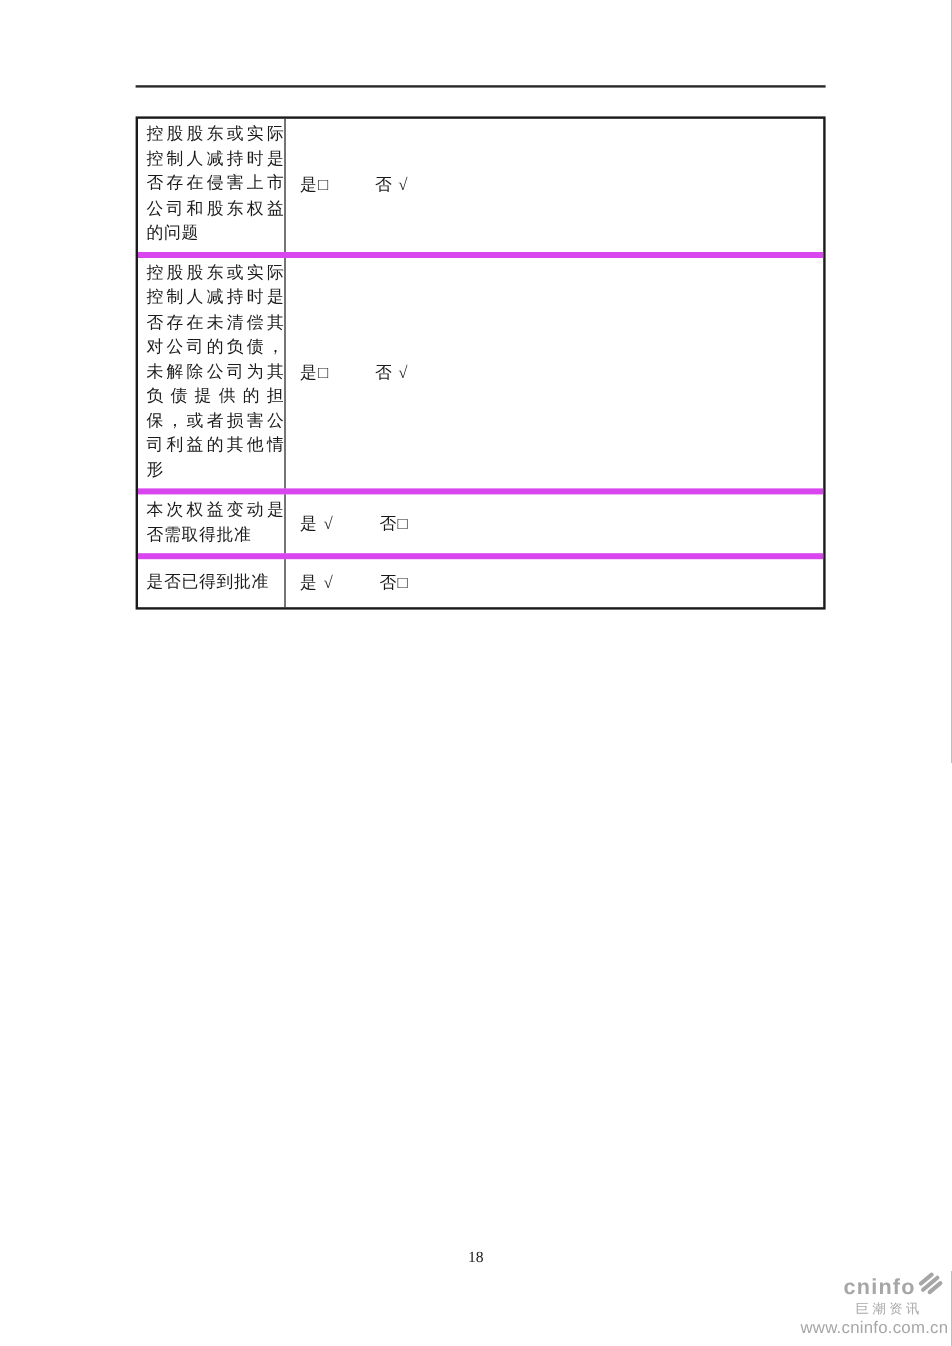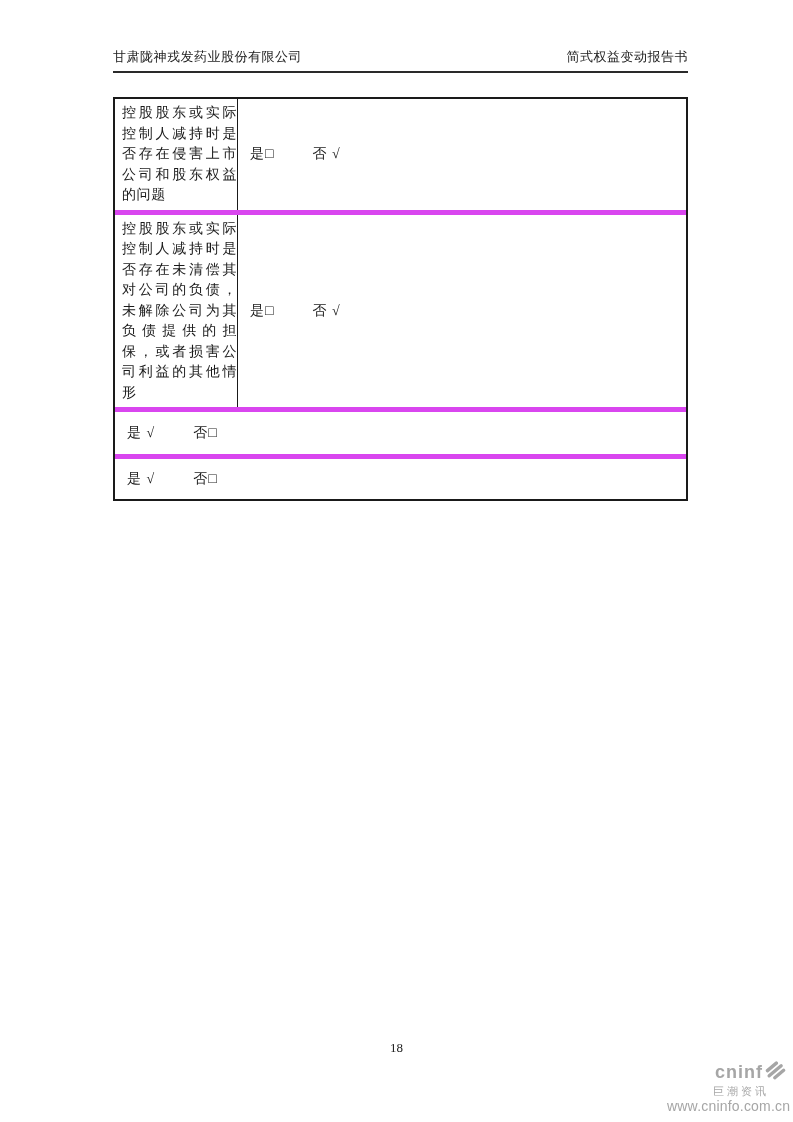--- a/index.html
+++ b/index.html
@@ -113,24 +113,20 @@
     font-size: 14px;
     letter-spacing: 0.2px;
     margin-top: 2px;
   }
 </style>
 </head>
 <body>
 
 <div class="page">
 
-  <div class="header">
-    <span>甘肃陇神戎发药业股份有限公司</span>
-    <span>简式权益变动报告书</span>
-  </div>
   <div class="header-rule"></div>
 
   <div class="qtable">
 
     <div class="qrow r1">
       <div class="cell-label">
         <span>控股股东或实际控制人减持时是否存在侵害上市公司和股东权益的问题</span>
       </div>
       <div class="cell-options">
         <span class="opt-yes">是□</span>
@@ -142,40 +138,46 @@
       <div class="cell-label">
         <span>控股股东或实际控制人减持时是否存在未清偿其对公司的负债，未解除公司为其负债提供的担保，或者损害公司利益的其他情形</span>
       </div>
       <div class="cell-options">
         <span class="opt-yes">是□</span>
         <span class="opt-no">否 √</span>
       </div>
     </div>
 
     <div class="qrow r3">
+      <div class="cell-label">
+        <span>本次权益变动是否需取得批准</span>
+      </div>
       <div class="cell-options">
         <span class="opt-yes">是 √</span>
         <span class="opt-no">否□</span>
       </div>
     </div>
 
     <div class="qrow r4">
+      <div class="cell-label">
+        <span>是否已得到批准</span>
+      </div>
       <div class="cell-options">
         <span class="opt-yes">是 √</span>
         <span class="opt-no">否□</span>
       </div>
     </div>
 
   </div>
 
   <div class="page-number">18</div>
 
   <div class="cninf-logo">
     <div class="cninf-top">
-      <span class="cninf-word">cninf</span>
+      <span class="cninf-word">cninfo</span>
       <span>
         <svg width="22" height="20" viewBox="0 0 22 20" aria-hidden="true">
           <g fill="#a6a6a6" transform="rotate(-40 11 10)">
             <rect x="3" y="2.5" width="15" height="3.4" rx="1.7"></rect>
             <rect x="1" y="7.6" width="19" height="3.4" rx="1.7"></rect>
             <rect x="4" y="12.7" width="15" height="3.4" rx="1.7"></rect>
           </g>
         </svg>
       </span>
     </div>

